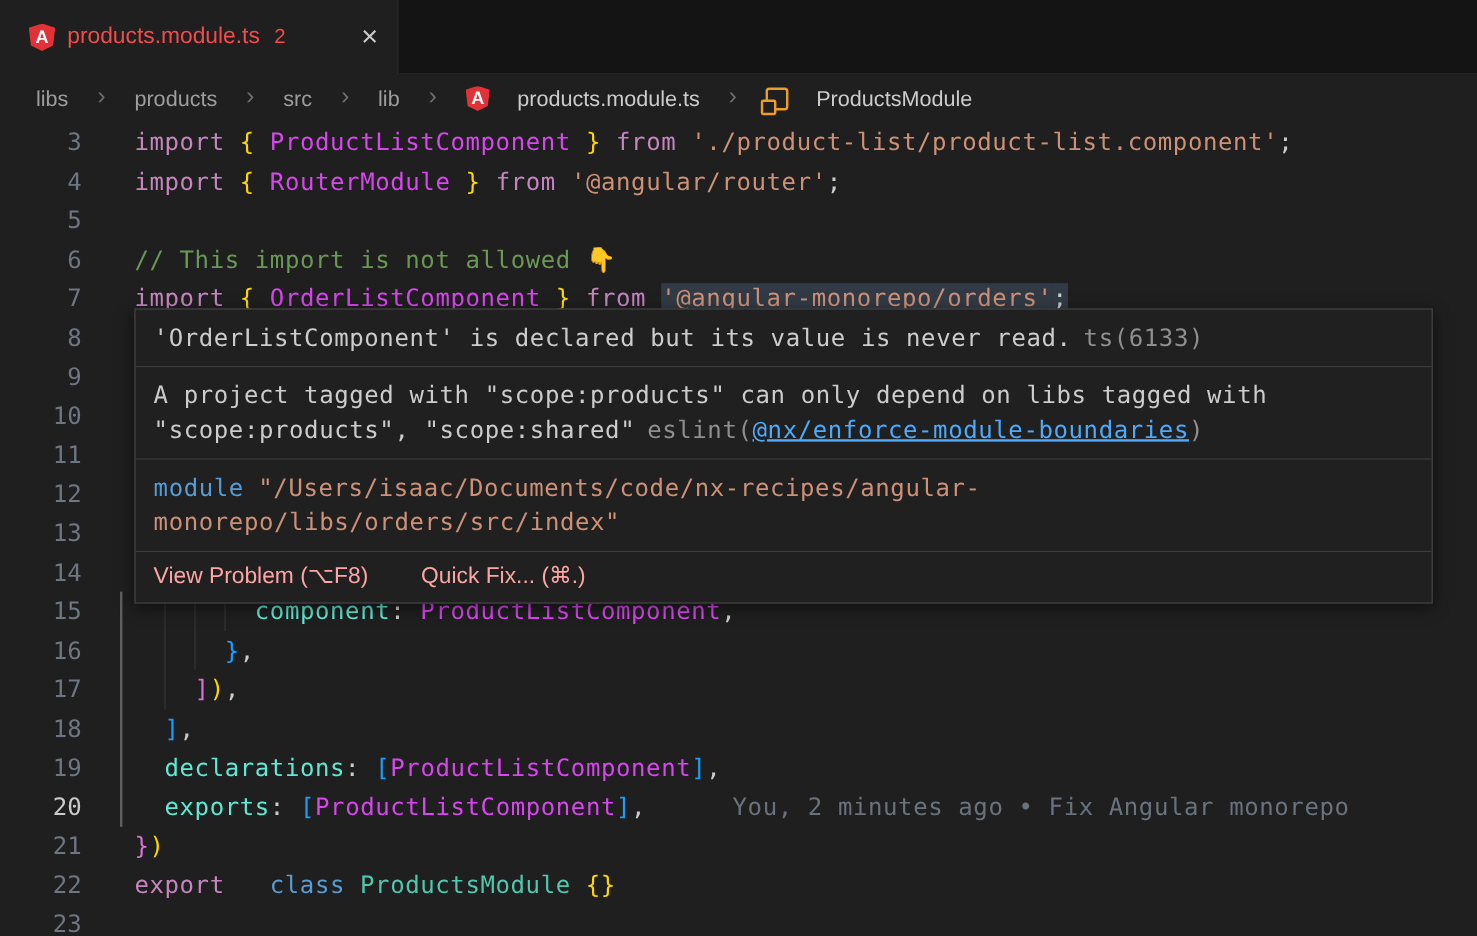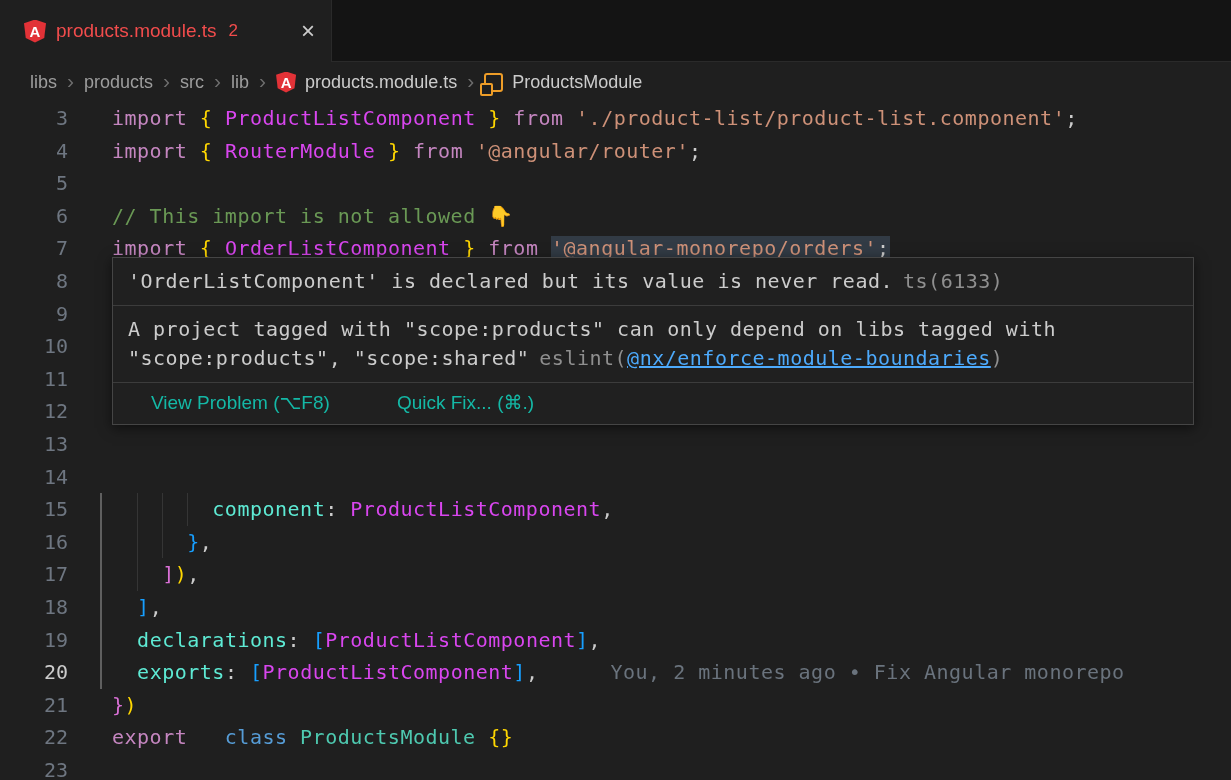--- a/index.html
+++ b/index.html
@@ -12,21 +12,21 @@
          padding:0 16px 0 24px; gap:10px; border-right:1px solid #2a2a2a; cursor:pointer; }
   .ng-icon { width:22px; height:23px; flex:none; background:#e23237; color:#fff; font-weight:bold;
              font-size:15px; display:flex; align-items:center; justify-content:center;
              clip-path:polygon(50% 0,100% 16%,92% 80%,50% 100%,8% 80%,0 16%); }
   .tab-label { color:#f14c4c; font-size:19px; }
   .tab-badge { color:#f14c4c; font-size:17px; margin-left:2px; }
   .tab-close { color:#cccccc; font-size:24px; margin-left:auto; cursor:pointer; line-height:1; }
 
   
   .breadcrumbs { height:40px; background:#1f1f1f; display:flex; align-items:center;
-                 padding-left:30px; gap:9px; font-size:18px; color:#9d9d9d; }
+                 padding-left:30px; gap:23px; font-size:18px; color:#9d9d9d; }
   .crumb { cursor:pointer; }
   .crumb.bright { color:#cccccc; }
   .crumb-sep { color:#6e6e6e; font-size:21px; line-height:1; padding:0 1px 3px 1px; }
   .bc-ng-icon { width:20px; height:21px; }
   .cls-icon { width:19px; height:19px; border:2px solid #ee9d28; border-radius:3px; position:relative; }
   .cls-icon::after { content:""; position:absolute; left:-6px; bottom:-6px; width:9px; height:9px;
                      background:#1f1f1f; border:2px solid #ee9d28; border-radius:2px; }
 
   
   .editor { position:relative; height:677px; overflow:hidden;
@@ -56,21 +56,21 @@
                  box-shadow:0 3px 12px rgba(0,0,0,0.55);
                  font-size:20px; letter-spacing:0.5px; color:#cccccc; }
   .sec { padding:9px 15px; border-bottom:1px solid #3c3c3c; line-height:29px; }
   .dim { color:#8f8f8f; }
   .eslint-src { margin-left:10px; }
   .src-gap { margin-left:10px; }
   .sec .link { color:#4daafc; text-decoration:underline; cursor:pointer; }
   .mod-kw { color:#569cd6; } .mod-path { color:#ce9178; margin-left:12px; }
   .statusrow { display:flex; gap:44px; padding:8px 15px 10px 15px;
                font-family:"Liberation Sans",sans-serif; font-size:19px; letter-spacing:0; }
-  .statusrow a { color:#14b8a6; cursor:pointer; text-decoration:none;margin-left:23px; }
+  .statusrow a { color:#fca5a5; cursor:pointer; text-decoration:none; }
 </style>
 </head>
 <body>
 
 <div>
 
   <div class="tabstrip">
     <div class="tab">
       <span class="ng-icon">A</span>
       <span class="tab-label">products.module.ts</span>
@@ -121,20 +121,23 @@
       </div>
     <div class="modbar" style="top:391px; height:196px;"></div>
 
     <div class="hover-popup">
       <div class="sec">
         <span>'OrderListComponent' is declared but its value is never read.</span><span class="dim src-gap">ts(6133)</span>
       </div>
       <div class="sec">
         <span>A project tagged with "scope:products" can only depend on libs tagged with "scope:products", "scope:shared"</span><span class="dim eslint-src">eslint(</span><a class="link">@nx/enforce-module-boundaries</a><span class="dim">)</span>
       </div>
+      <div class="sec">
+        <span class="mod-kw">module</span><span class="mod-path">"/Users/isaac/Documents/code/nx-recipes/angular-monorepo/libs/orders/src/index"</span>
+      </div>
       <div class="statusrow">
         <a>View Problem (⌥F8)</a>
         <a>Quick Fix... (⌘.)</a>
       </div>
     </div>
   </div>
 
 </div>
 
 </body></html>

